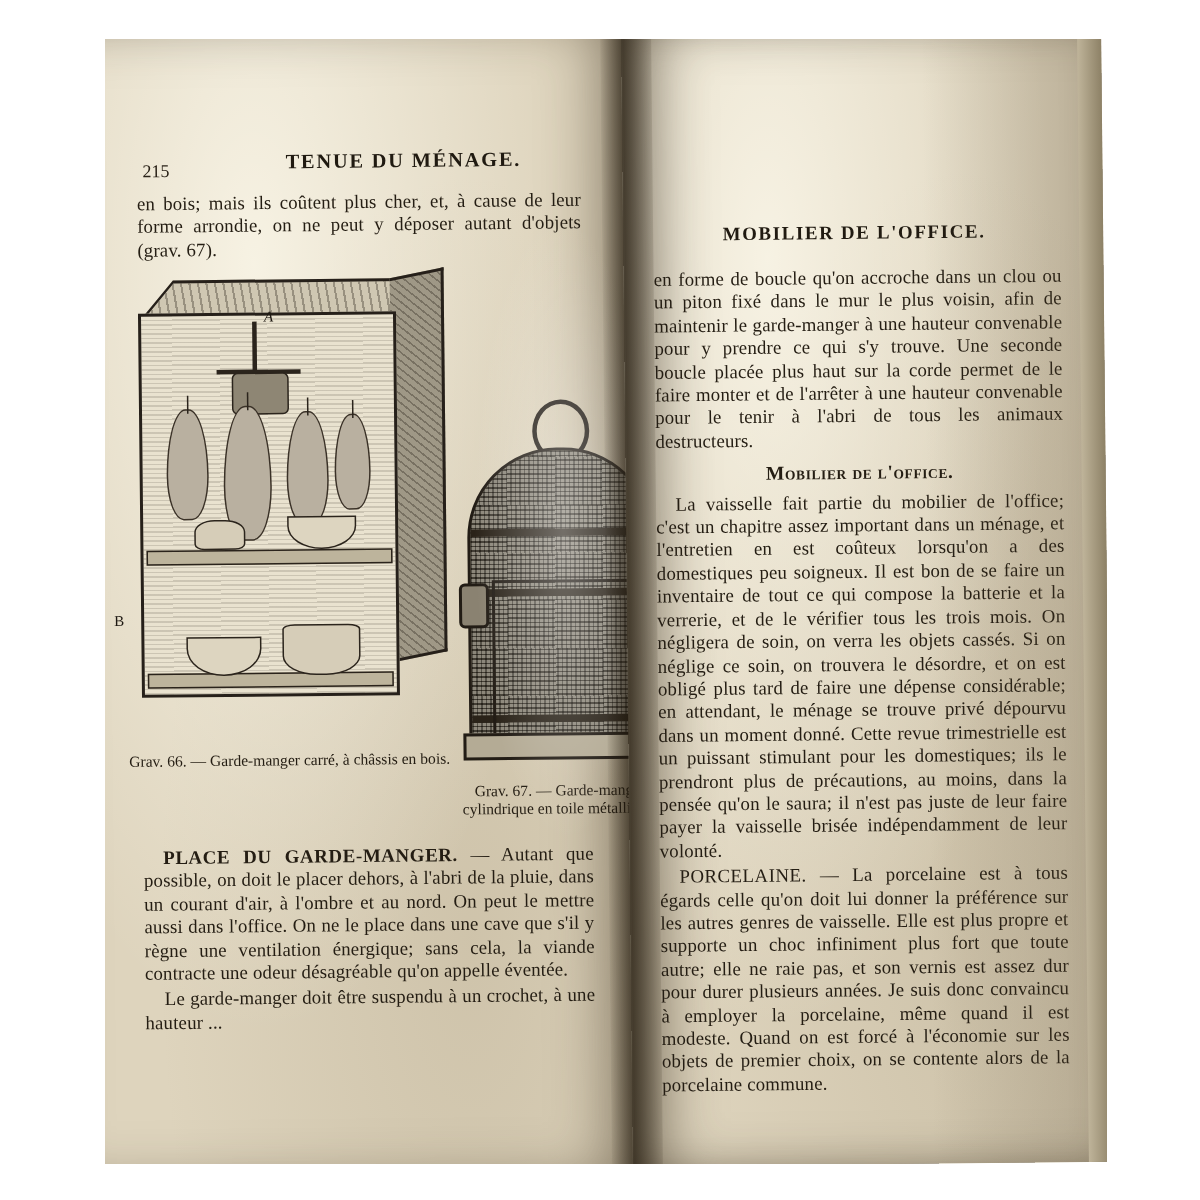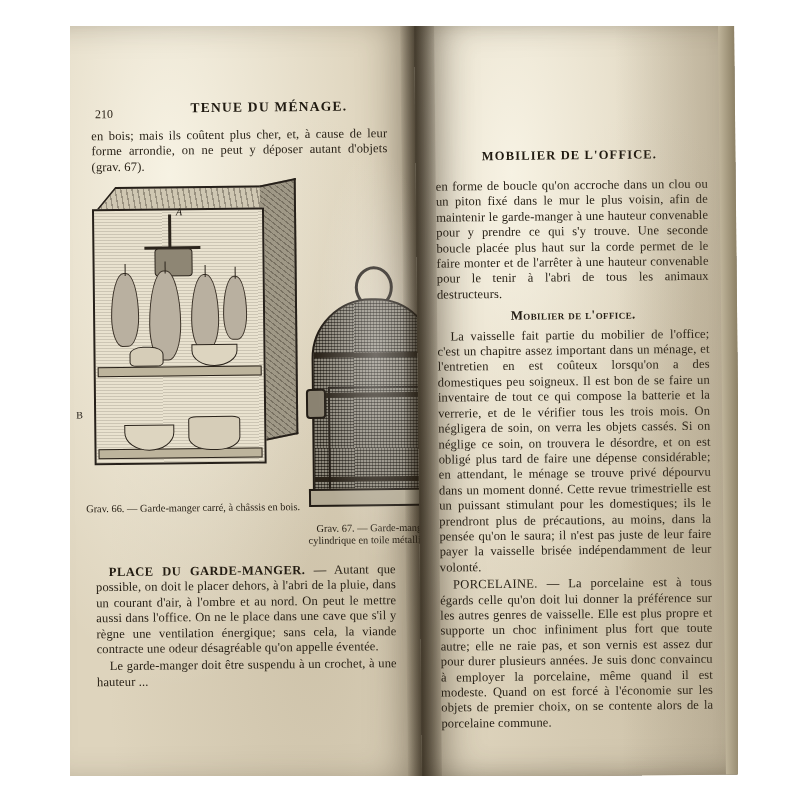--- a/index.html
+++ b/index.html
@@ -200,21 +200,21 @@
 </style>
 </head>
 <body>
 
 <div id="page">
   <div class="photo"></div>
 
   <div class="book">
     <div class="leaf leaf-left">
 
-      <div class="folio">210</div>
+      <div class="folio">215</div>
       <div class="running-head">TENUE DU MÉNAGE.</div>
 
       <div class="col left-top-text">
         <p>en bois; mais ils coûtent plus cher, et, à cause de leur forme arrondie, on ne peut y déposer autant d'objets (grav. 67).</p>
       </div>
 
       <div class="fig" style="left:20px;top:158px;width:224px;height:312px;">
         <div class="box-outer">
           <div class="cab-roof">
               <div class="hatch-d"></div>

